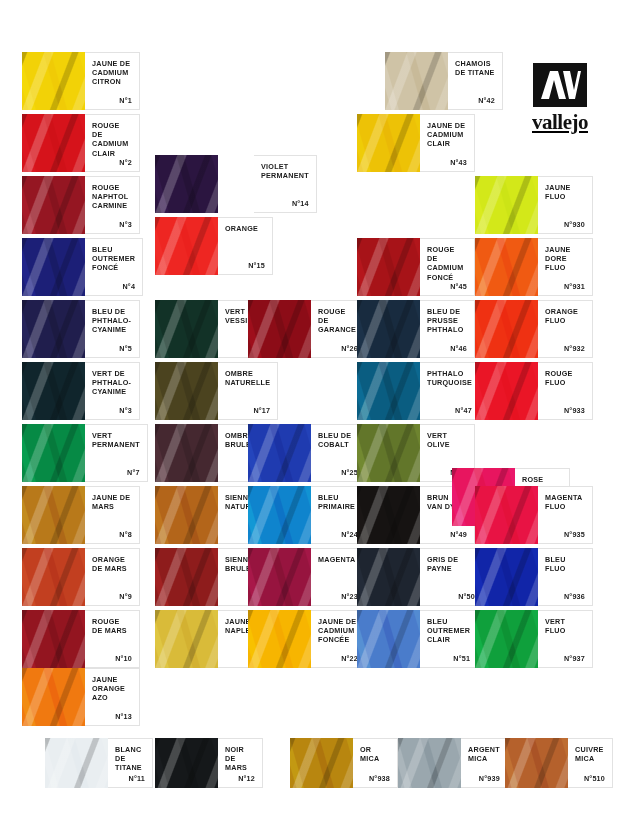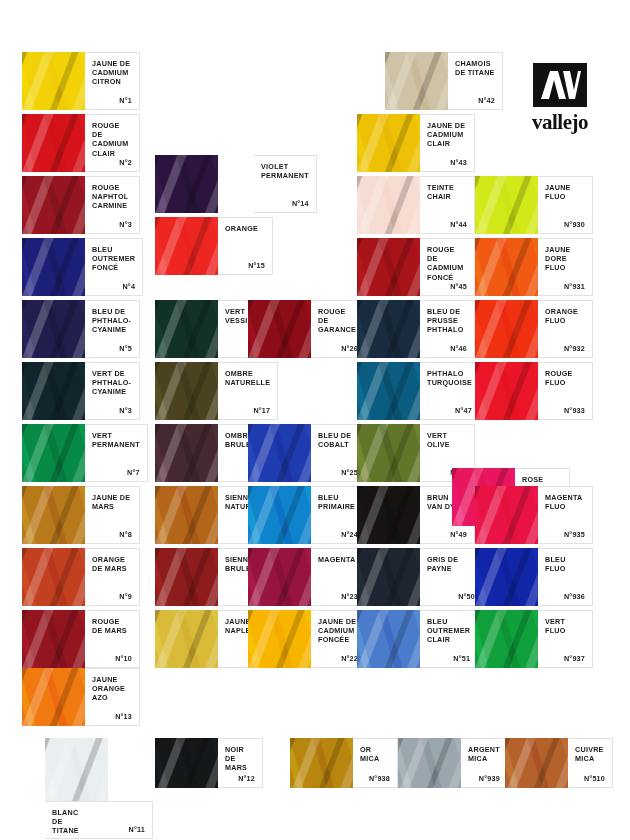--- a/index.html
+++ b/index.html
@@ -54,21 +54,21 @@
     pointer-events: none;
     mix-blend-mode: overlay;
   }
 
   .card .info {
     flex: 1 1 auto;
     border: 1px solid #e2e2e2;
     border-left: none;
     background: #fff;
     position: relative;
-    padding: 6px 7px 2px 7px;
+    padding: 6px 7px 12px 7px;
     display: flex;
     flex-direction: column;
     justify-content: flex-start;
   }
   .card .nm {
     font-size: 7.2px;
     line-height: 9.2px;
     letter-spacing: .25px;
     color: #1b1b1b;
     font-weight: 700;
@@ -82,21 +82,21 @@
     font-weight: 700;
     letter-spacing: .2px;
     color: #1b1b1b;
   }
 
   
   .card.bottom { height: 50px; }
   .card.bottom .chip { height: 50px; }
 
   
-  #logo { position: absolute; left: 520px; top: 63px; width: 80px; }
+  #logo { position: absolute; left: 520px; top: 63px; width: 80px; text-decoration: underline; }
   #logo .mark {
     width: 54px; height: 44px; background: #111;
     display: flex; align-items: center; justify-content: center;
     margin: 0 auto;
   }
   #logo .mark svg { display: block; }
   #logo .wordmark {
     text-align: center;
     font-family: "Liberation Serif", serif;
     font-weight: 700;
@@ -329,28 +329,20 @@
     </div>
     <div class="card" style="left: 357px; top: 114px; width: 118px;">
       <div class="chip" style="background: rgb(237, 194, 6);"></div>
       <div class="info">
         <div class="nm">JAUNE DE
 CADMIUM
 CLAIR</div>
         <div class="code">N°43</div>
       </div>
     </div>
-    <div class="card" style="left: 357px; top: 176px; width: 118px;">
-      <div class="chip" style="background: rgb(247, 220, 210);"></div>
-      <div class="info">
-        <div class="nm">TEINTE
-CHAIR</div>
-        <div class="code">N°44</div>
-      </div>
-    </div>
     <div class="card" style="left: 357px; top: 238px; width: 118px;">
       <div class="chip" style="background: rgb(167, 19, 24);"></div>
       <div class="info">
         <div class="nm">ROUGE DE
 CADMIUM
 FONCÉ</div>
         <div class="code">N°45</div>
       </div>
     </div>
     <div class="card" style="left: 357px; top: 300px; width: 118px;">
@@ -461,21 +453,21 @@
       </div>
     </div>
     <div class="card" style="left: 475px; top: 610px; width: 118px;">
       <div class="chip" style="background: rgb(15, 160, 60);"></div>
       <div class="info">
         <div class="nm">VERT
 FLUO</div>
         <div class="code">N°937</div>
       </div>
     </div>
-    <div class="card bottom" style="left: 45px; top: 738px; width: 108px; flex-direction: column;">
+    <div class="card bottom" style="left: 45px; top: 738px; width: 108px;">
       <div class="chip" style="background: rgb(233, 238, 241);"></div>
       <div class="info">
         <div class="nm">BLANC
 DE
 TITANE</div>
         <div class="code">N°11</div>
       </div>
     </div>
     <div class="card bottom" style="left: 155px; top: 738px; width: 108px;">
       <div class="chip" style="background: rgb(21, 24, 26);"></div>

